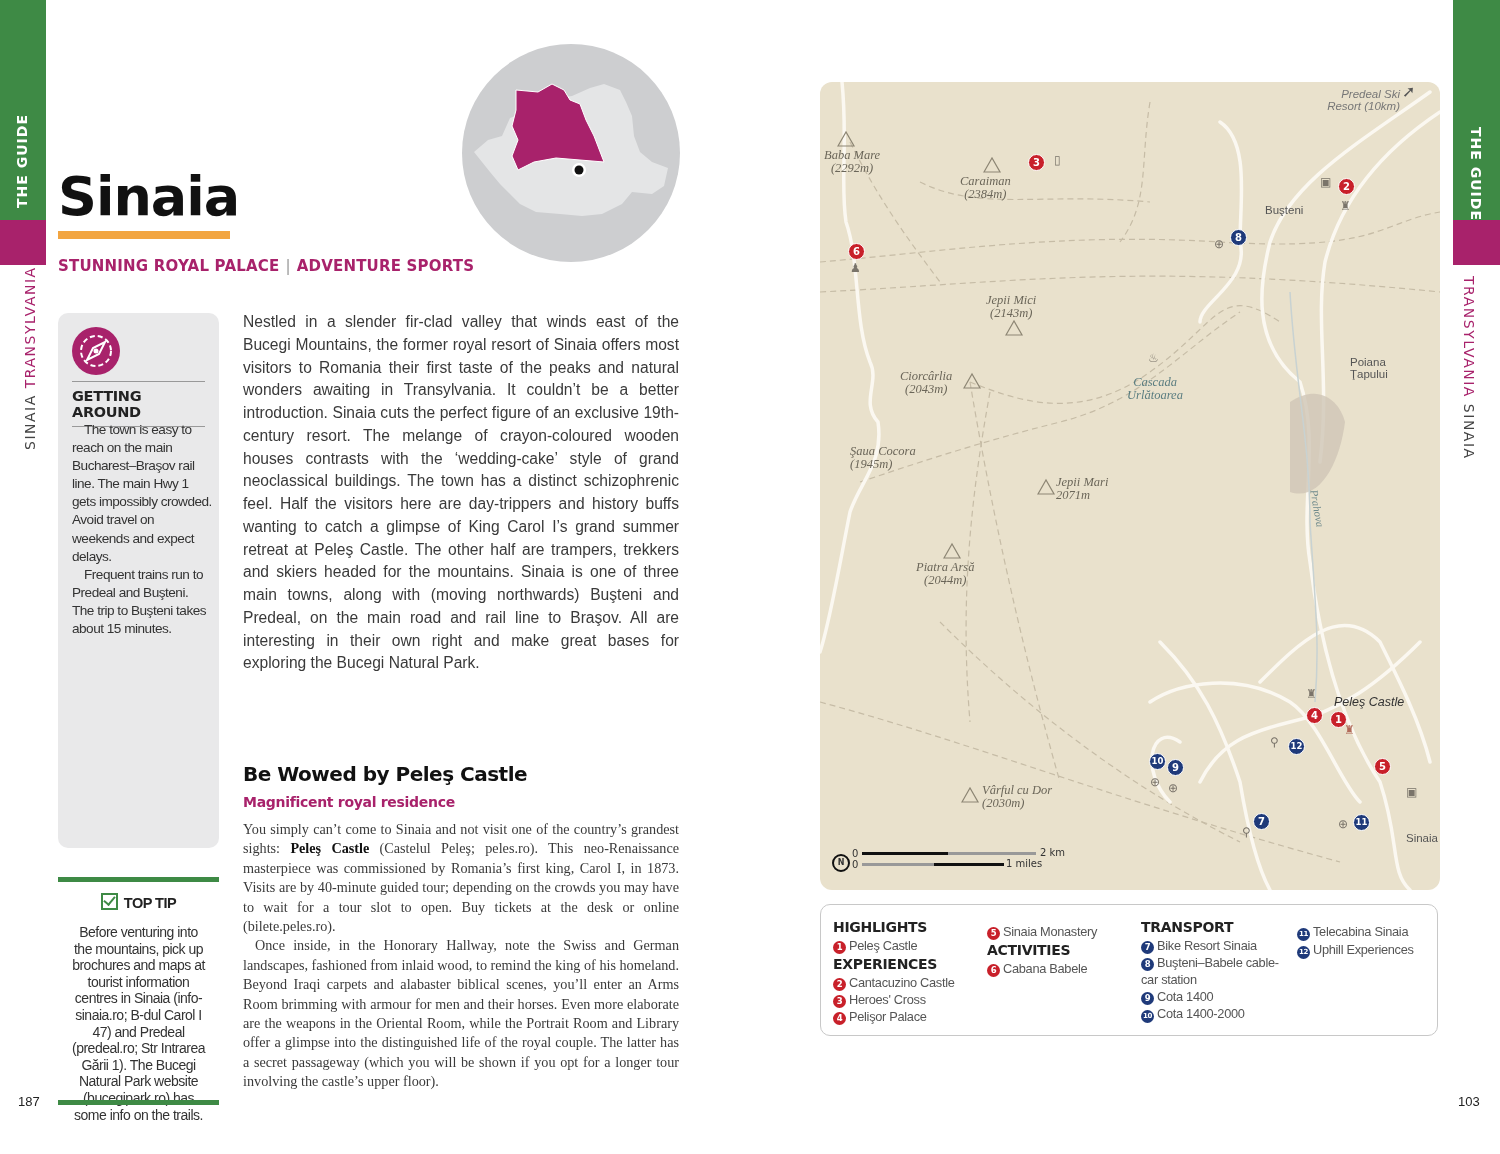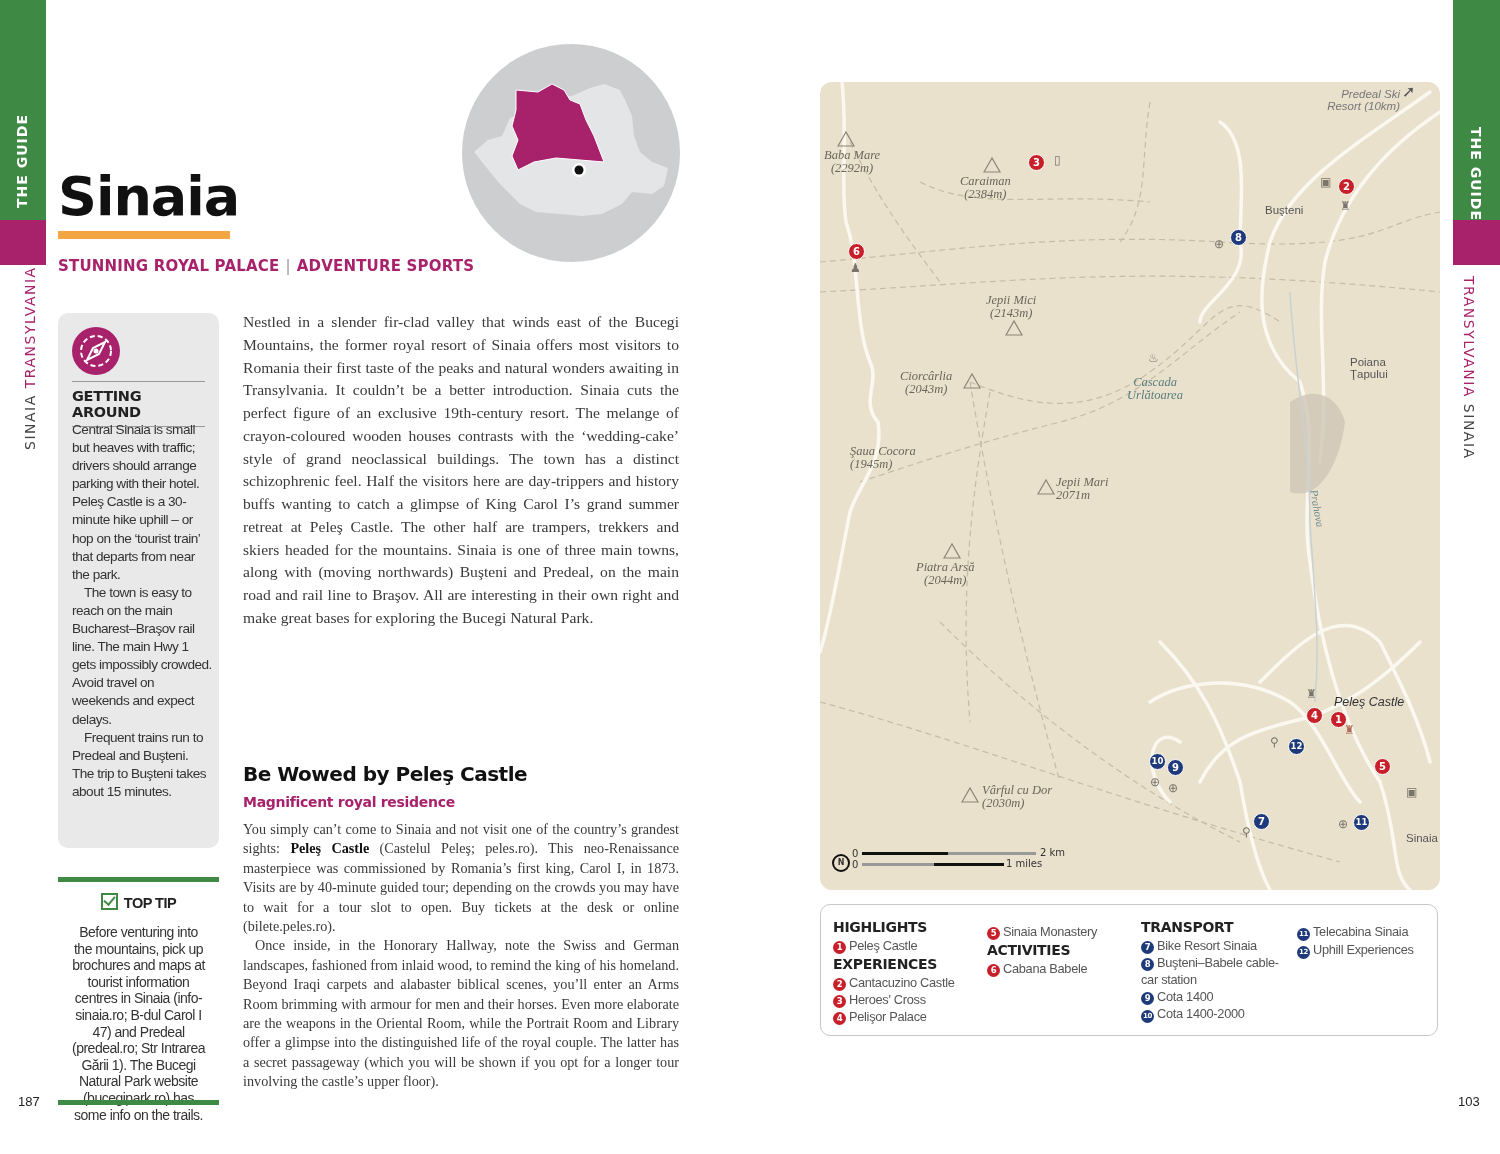--- a/index.html
+++ b/index.html
@@ -31,21 +31,21 @@
   .getting .body{position:absolute;left:14px;top:108px;width:140px;}
   .getting p{margin:0;}
   .indent{text-indent:12px;}
   
   .tip-rule{left:58px;width:161px;height:5px;background:#3e8a45;}
   .tip{left:58px;top:893px;width:161px;text-align:center;}
   .tip h4{margin:0 0 6px;font-family:Liberation Sans, sans-serif;font-size:14.5px;font-weight:bold;color:#222;}
   .tip .check{display:inline-block;width:13px;height:13px;border:2px solid #3e8a45;margin-right:6px;vertical-align:-2px;position:relative;}
   .tip .check:after{content:"";position:absolute;left:3px;top:-1px;width:5px;height:9px;border-right:2.5px solid #3e8a45;border-bottom:2.5px solid #3e8a45;transform:rotate(40deg);}
   .tip p{margin:12px;font-size:14px;line-height:16.6px;letter-spacing:-0.5px;}
-  .intro{left:243px;top:311px;width:436px;font-size:15.6px;line-height:22.75px;text-align:justify;font-family:Liberation Serif, serif;color:#3a3a3a;}
+  .intro{left:243px;top:311px;width:436px;font-size:15.6px;line-height:22.75px;text-align:justify;font-family:Liberation Sans, sans-serif;color:#3a3a3a;}
   .intro p{margin:0;}
   .h2{left:243px;top:762px;font-family:"DejaVu Sans",sans-serif;font-size:20px;font-weight:bold;color:#111;letter-spacing:-0.5px;}
   .h2sub{left:243px;top:794px;font-family:"DejaVu Sans",sans-serif;font-size:14px;font-weight:bold;color:#a8226b;letter-spacing:-0.3px;}
   .body2{left:243px;top:820px;width:436px;font-family:"Liberation Serif",serif;font-size:14.2px;line-height:19.4px;text-align:justify;color:#3a3a3a;}
   .body2 p{margin:0;}
   .body2 b{color:#111;}
   .pagenum{font-size:13px;color:#222;}
   
   .map{left:820px;top:82px;width:620px;height:808px;background:#e9e1cc;border-radius:12px;overflow:hidden;}
   .map svg{position:absolute;left:0;top:0;}
@@ -105,21 +105,20 @@
       <path d="M33,15 L27,27 L15,33 L21,21 Z" fill="none" stroke="#fff" stroke-width="2"></path>
       <circle cx="24" cy="24" r="2.5" fill="#fff"></circle>
     </svg>
   </div>
   <div class="hd">
     <hr>
     <h3>GETTING AROUND</h3>
     <hr>
   </div>
   <div class="body side-text">
-    <p>Central Sinaia is small but heaves with traffic; drivers should arrange parking with their hotel. Peleş Castle is a 30-minute hike uphill – or hop on the ‘tourist train’ that departs from near the park.</p>
     <p class="indent">The town is easy to reach on the main Bucharest–Braşov rail line. The main Hwy 1 gets impossibly crowded. Avoid travel on weekends and expect delays.</p>
     <p class="indent">Frequent trains run to Predeal and Buşteni. The trip to Buşteni takes about 15 minutes.</p>
   </div>
 </div>
 
 <div class="abs tip-rule" style="top:877px;"></div>
 <div class="abs tip side-text">
   <h4><span class="check"></span><span>TOP TIP</span></h4>
   <p>Before venturing into the mountains, pick up brochures and maps at tourist information centres in Sinaia (info-sinaia.ro; B-dul Carol I 47) and Predeal (predeal.ro; Str Intrarea Gării 1). The Bucegi Natural Park website (bucegipark.ro) has some info on the trails.</p>
 </div>

